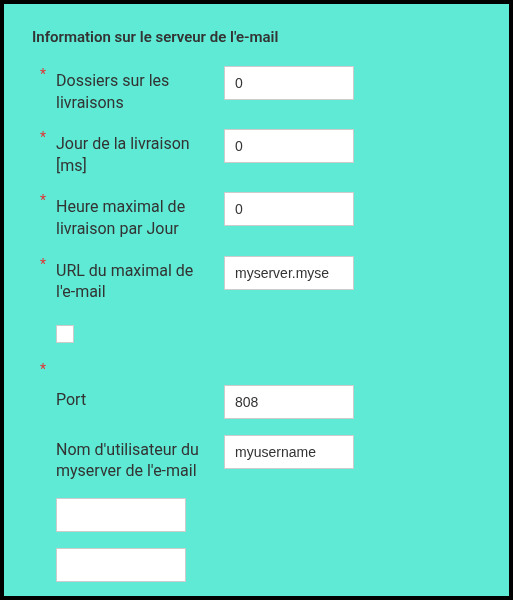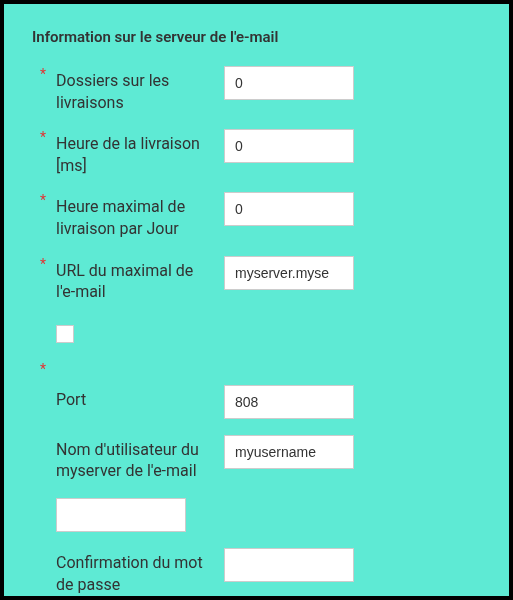--- a/index.html
+++ b/index.html
@@ -97,21 +97,21 @@
     <div class="form-row">
       <div class="required-mark">*</div>
       <div class="label-cell">Dossiers sur les livraisons</div>
       <div class="input-cell">
         <input type="text" value="0" style="">
       </div>
     </div>
 
     <div class="form-row">
       <div class="required-mark">*</div>
-      <div class="label-cell">Heure de la livraison [ms]</div>
+      <div class="label-cell">Jour de la livraison [ms]</div>
       <div class="input-cell">
         <input type="text" value="0" style="">
       </div>
     </div>
 
     <div class="form-row">
       <div class="required-mark">*</div>
       <div class="label-cell">Heure maximal de livraison par Jour</div>
       <div class="input-cell">
         <input type="text" value="0" style="">
@@ -153,20 +153,19 @@
 
     <div class="form-row">
       <div class="required-mark"></div>
       <div class="input-cell">
         <input type="text" value="" style="">
       </div>
     </div>
 
     <div class="form-row">
       <div class="required-mark"></div>
-      <div class="label-cell">Confirmation du mot de passe</div>
       <div class="input-cell">
         <input type="text" value="" style="">
       </div>
     </div>
 
   </div>
 </div>
 
 </body></html>

